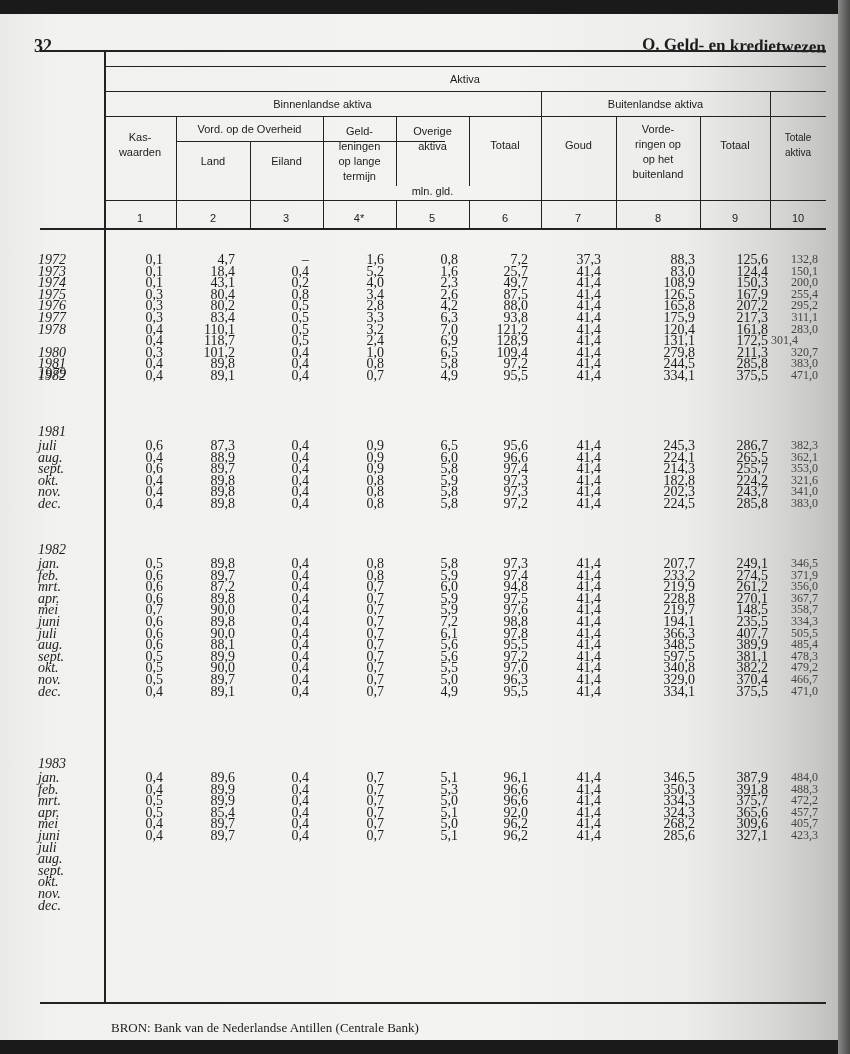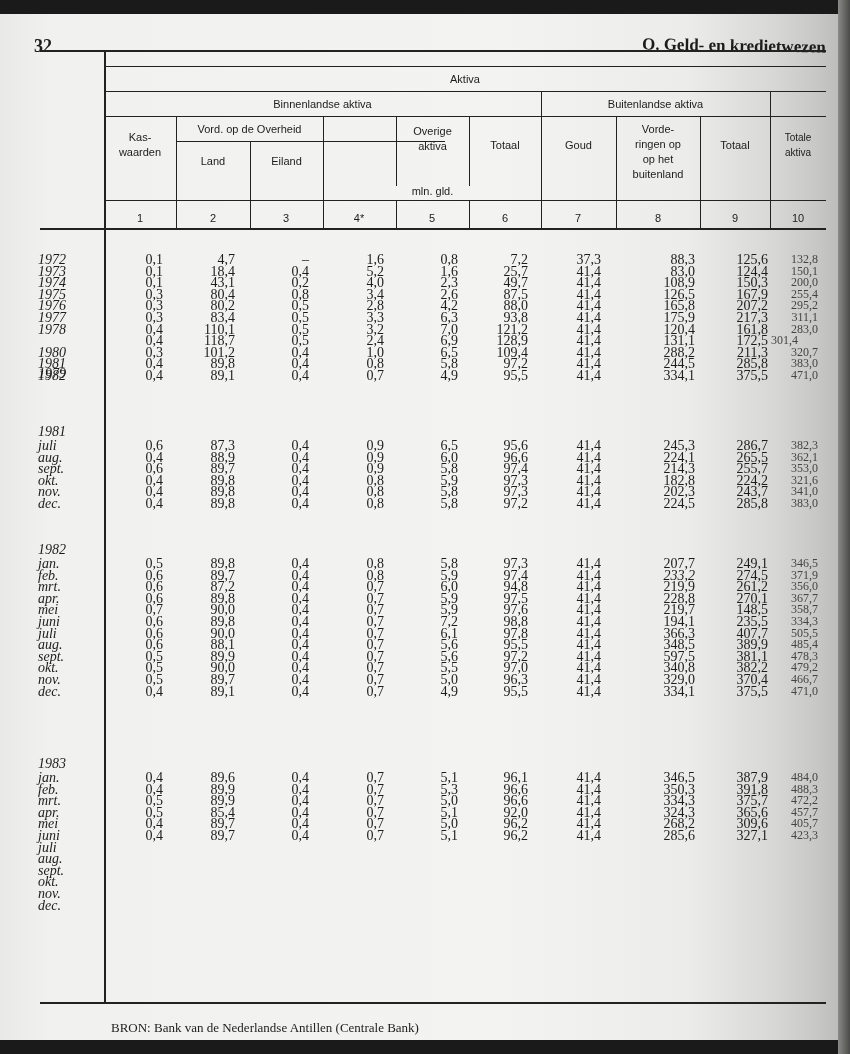--- a/index.html
+++ b/index.html
@@ -89,20 +89,24 @@
 
   <div class="hdr" style="left:64px;top:24px;width:722px;">Aktiva</div>
   <div class="hdr" style="left:64px;top:49px;width:437px;">Binnenlandse aktiva</div>
   <div class="hdr" style="left:501px;top:49px;width:229px;">Buitenlandse aktiva</div>
 
   <div class="hdr" style="left:64px;top:82px;width:72px;white-space:pre-line;">Kas-
 waarden</div>
   <div class="hdr" style="left:136px;top:74px;width:147px;">Vord. op de Overheid</div>
   <div class="hdr" style="left:136px;top:106px;width:74px;">Land</div>
   <div class="hdr" style="left:210px;top:106px;width:73px;">Eiland</div>
+  <div class="hdr" style="left:283px;top:76px;width:73px;white-space:pre-line;">Geld-
+leningen
+op lange
+termijn</div>
   <div class="hdr" style="left:356px;top:76px;width:73px;white-space:pre-line;">Overige
 aktiva</div>
   <div class="hdr" style="left:429px;top:90px;width:72px;">Totaal</div>
   <div class="hdr" style="left:501px;top:90px;width:75px;">Goud</div>
   <div class="hdr" style="left:576px;top:74px;width:84px;white-space:pre-line;">Vorde-
 ringen op
 op het
 buitenland</div>
   <div class="hdr" style="left:660px;top:90px;width:70px;">Totaal</div>
   <div class="hdr" style="left:730px;top:82px;width:56px;font-size:10px;white-space:pre-line;">Totale
@@ -213,21 +217,21 @@
     <div class="cell" style="top: 335.2px; left: 708px; width: 60px;">172,5</div>
     <div class="cell faint" style="top: 335.2px; left: 738px; width: 60px;">301,4</div>
     <div class="rowlabel" style="top: 346.8px;">1980</div>
     <div class="cell" style="top: 346.8px; left: 103px; width: 60px;">0,3</div>
     <div class="cell" style="top: 346.8px; left: 175px; width: 60px;">101,2</div>
     <div class="cell" style="top: 346.8px; left: 249px; width: 60px;">0,4</div>
     <div class="cell" style="top: 346.8px; left: 324px; width: 60px;">1,0</div>
     <div class="cell" style="top: 346.8px; left: 398px; width: 60px;">6,5</div>
     <div class="cell" style="top: 346.8px; left: 468px; width: 60px;">109,4</div>
     <div class="cell" style="top: 346.8px; left: 541px; width: 60px;">41,4</div>
-    <div class="cell" style="top: 346.8px; left: 635px; width: 60px;">288,2</div>
+    <div class="cell" style="top: 346.8px; left: 635px; width: 60px;">279,8</div>
     <div class="cell" style="top: 346.8px; left: 708px; width: 60px;">211,3</div>
     <div class="cell faint" style="top: 346.8px; left: 758px; width: 60px;">320,7</div>
     <div class="rowlabel" style="top: 358.4px;">1981</div>
     <div class="cell" style="top: 358.4px; left: 103px; width: 60px;">0,4</div>
     <div class="cell" style="top: 358.4px; left: 175px; width: 60px;">89,8</div>
     <div class="cell" style="top: 358.4px; left: 249px; width: 60px;">0,4</div>
     <div class="cell" style="top: 358.4px; left: 324px; width: 60px;">0,8</div>
     <div class="cell" style="top: 358.4px; left: 398px; width: 60px;">5,8</div>
     <div class="cell" style="top: 358.4px; left: 468px; width: 60px;">97,2</div>
     <div class="cell" style="top: 358.4px; left: 541px; width: 60px;">41,4</div>

